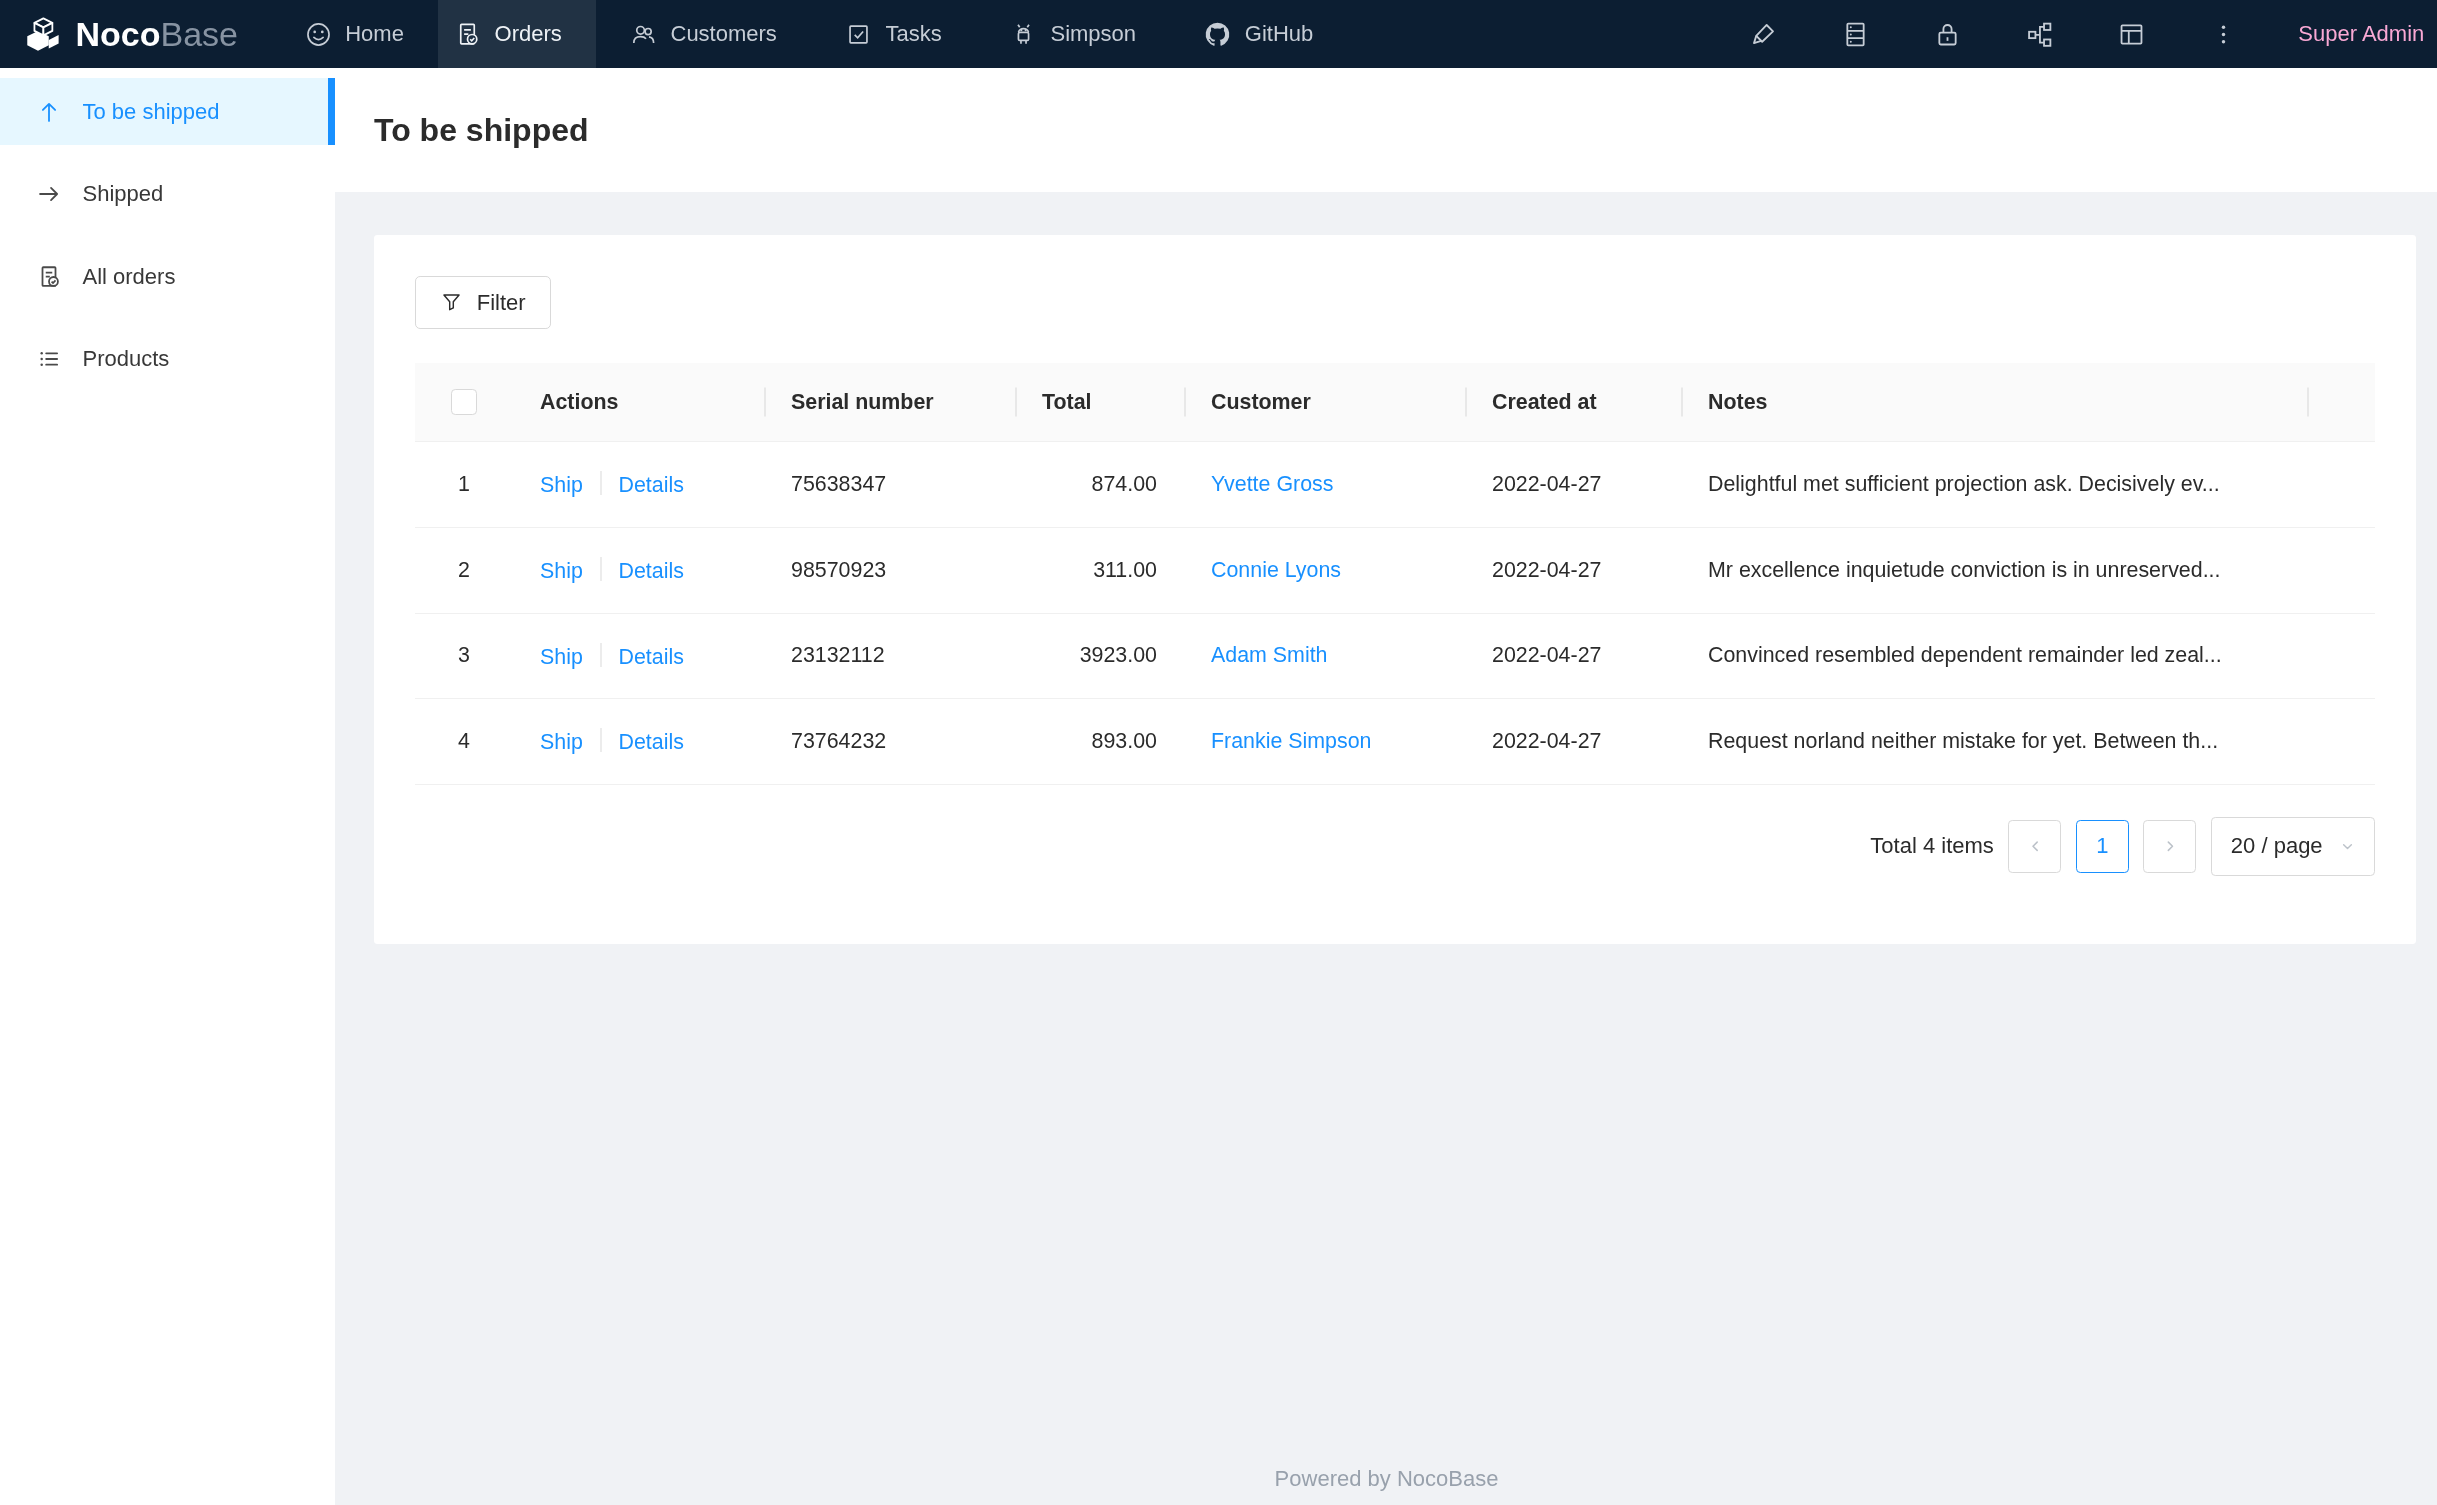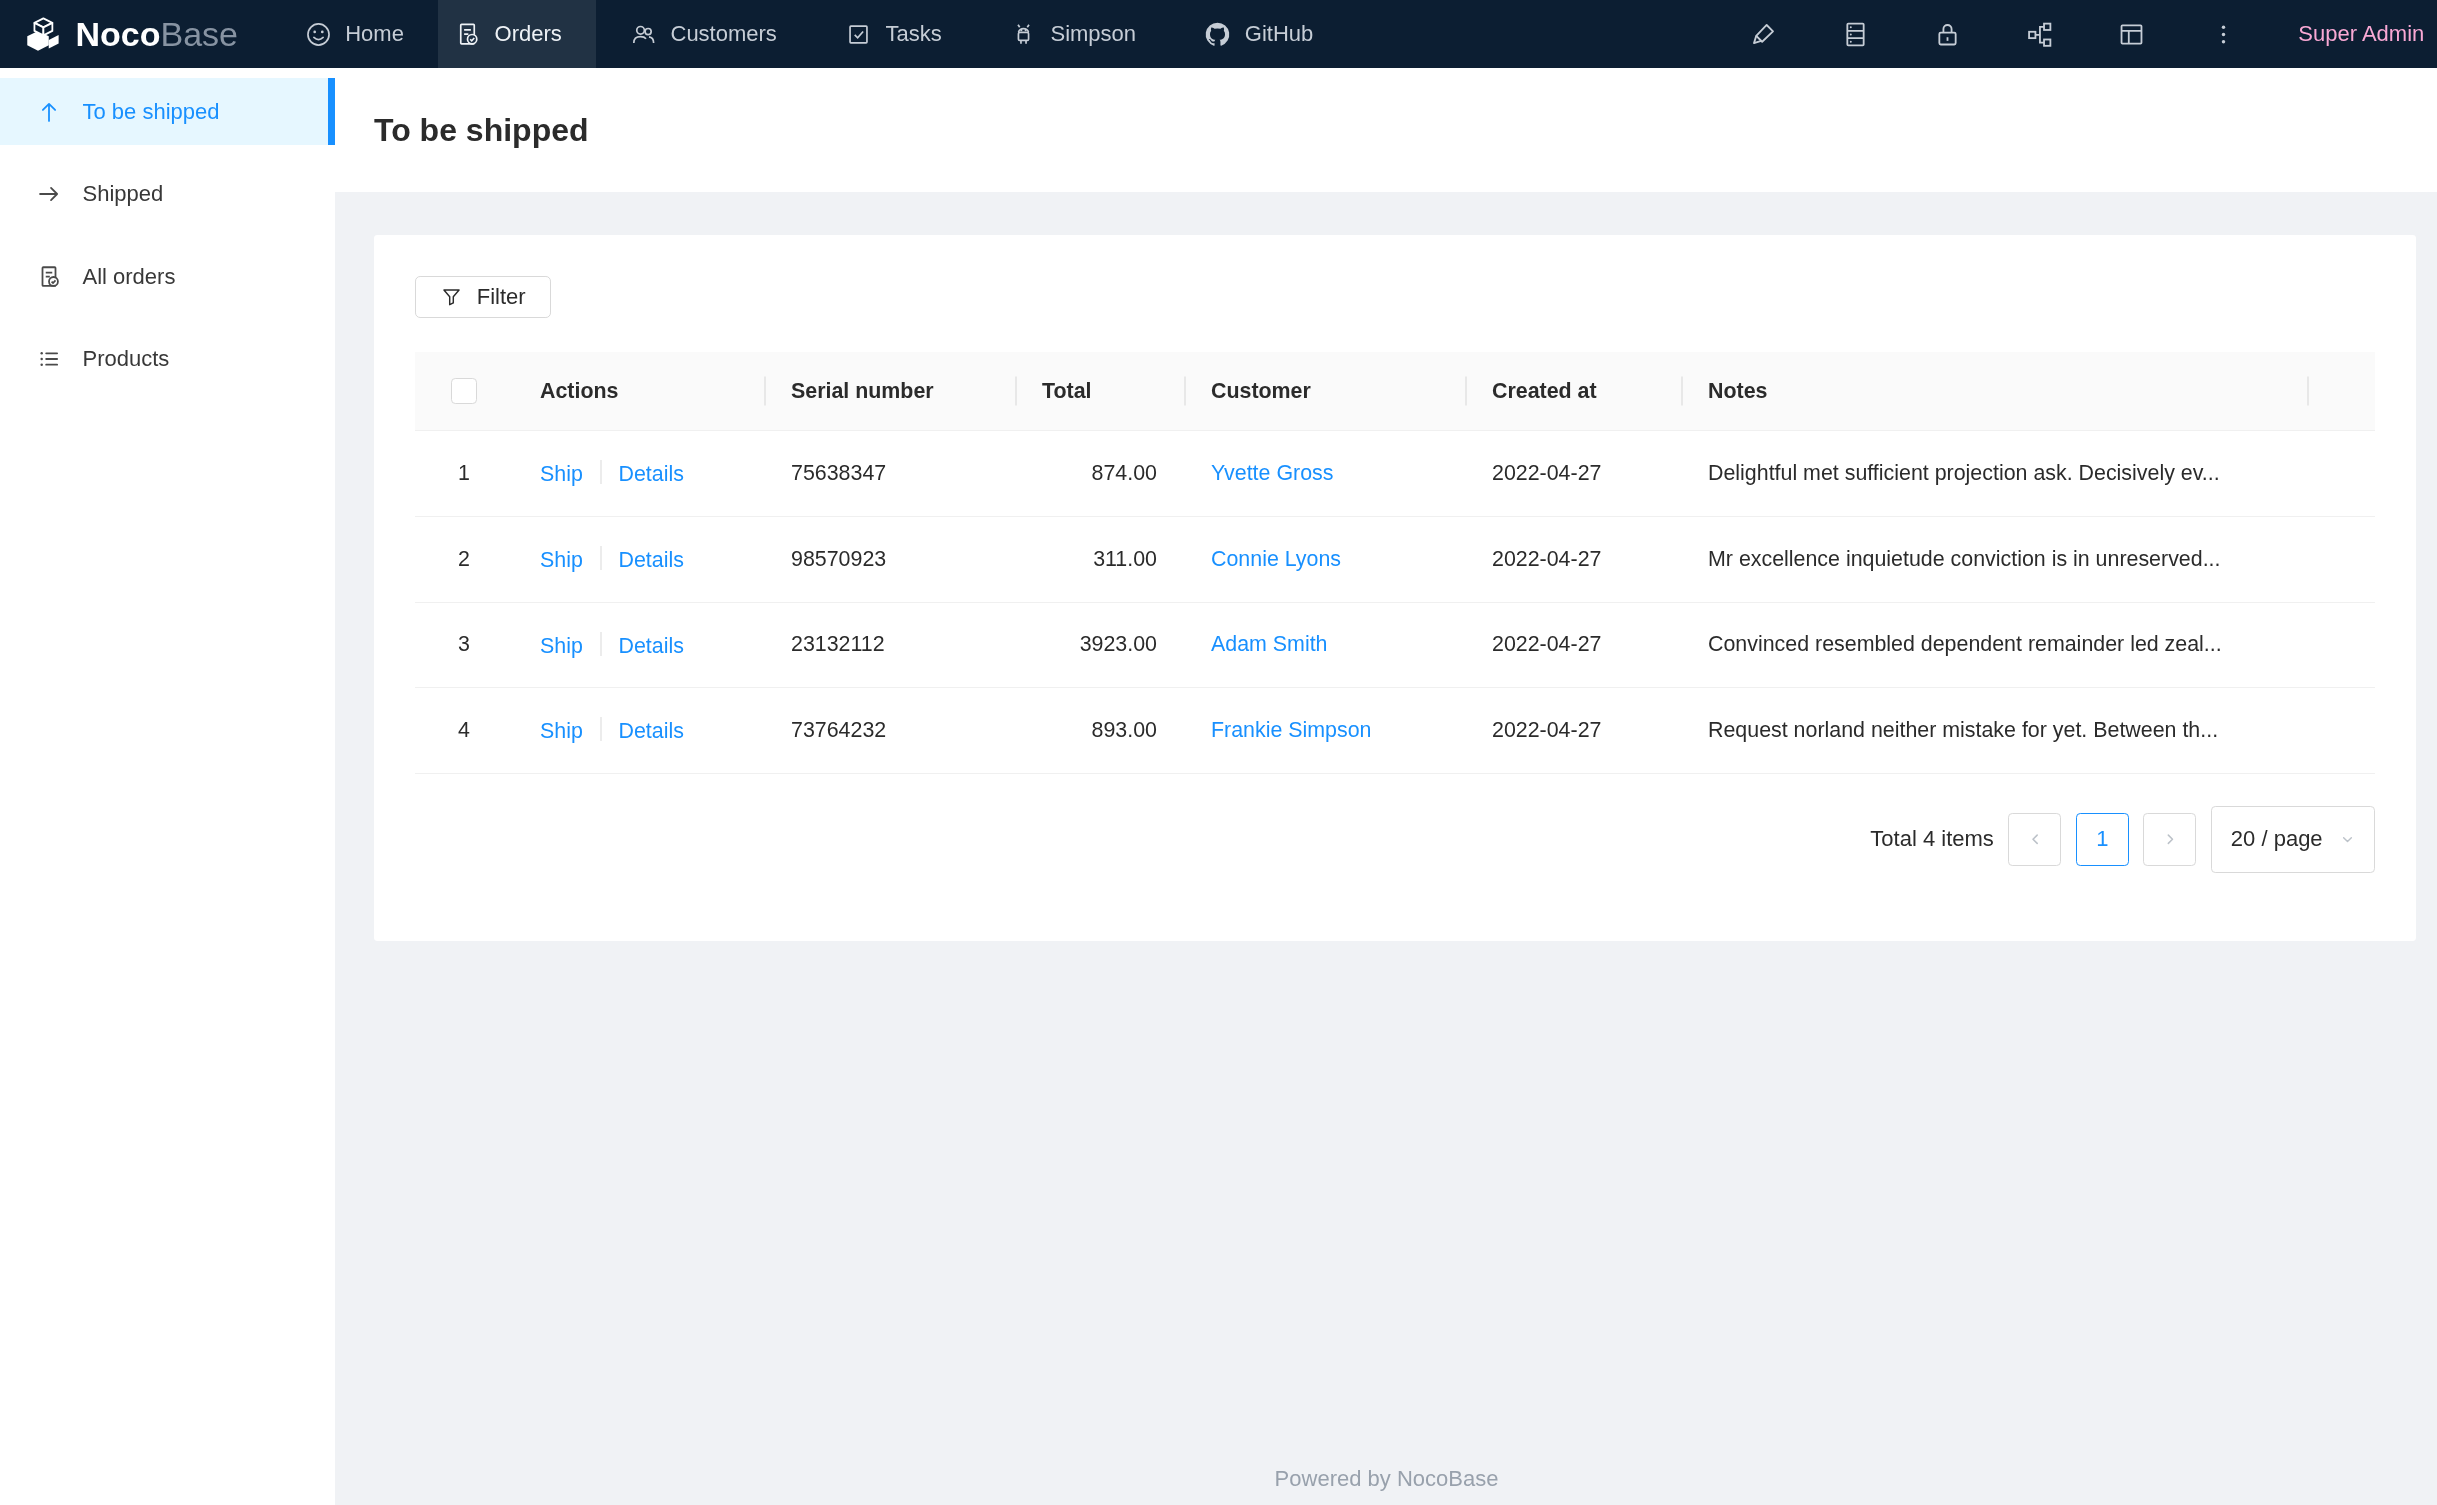--- a/index.html
+++ b/index.html
@@ -57,21 +57,21 @@
 
   .main { flex: 1; min-width: 0; display: flex; flex-direction: column; }
   .page-header { height: 124px; background: #ffffff; display: flex; align-items: center; padding-left: 39px; flex: none; }
   .page-title { font-size: 32px; font-weight: 600; color: #2b2b2b; }
   .content { flex: 1; position: relative; padding: 43px 22px 0 39px; }
 
   
   .card { background: #ffffff; border-radius: 3.4px; padding: 41px 41px 68px; }
   .filter-btn {
     display: inline-flex; align-items: center; gap: 13.7px;
-    height: 42px; padding: 0 24px; margin-bottom: 34px;
+    height: 53px; padding: 0 24px; margin-bottom: 34px;
     background: #fff; border: 1.7px solid #d9d9d9; border-radius: 5.1px;
     font-size: 22px; color: #2b2b2b; font-family: inherit; cursor: pointer;
   }
   .filter-btn svg { width: 23px; height: 23px; }
 
   table { width: 100%; border-collapse: collapse; table-layout: fixed; font-size: 21.4px; color: #2b2b2b; }
   th {
     background: #fafafa; text-align: left; font-weight: 600;
     padding: 26px 27px; position: relative; border-bottom: 1.7px solid #f0f0f0; white-space: nowrap;
   }
@@ -97,21 +97,21 @@
   }
   .pg-btn {
     width: 53px; height: 53px; flex: none;
     border: 1.7px solid #d9d9d9; border-radius: 4.3px; background: #fff;
     display: flex; align-items: center; justify-content: center;
     color: #bcc2c9; font-size: 22px; font-family: inherit; cursor: pointer;
   }
   .pg-btn svg { width: 20.5px; height: 20.5px; }
   .pg-btn.current { border-color: #1890ff; color: #1890ff; }
   .pg-size {
-    height: 67px; border: 1.7px solid #d9d9d9; border-radius: 4.3px; background: #fff;
+    height: 59px; border: 1.7px solid #d9d9d9; border-radius: 4.3px; background: #fff;
     display: flex; align-items: center; gap: 15.4px; padding: 0 17px 0 19px; cursor: pointer;
   }
   .pg-size svg { width: 19px; height: 19px; color: #bcc2c9; }
 
   .footer { position: absolute; left: 0; right: 0; bottom: 13px; text-align: center; font-size: 22px; color: #98a1ac; }
 </style>
 </head>
 <body>
 
 <header class="navbar">

